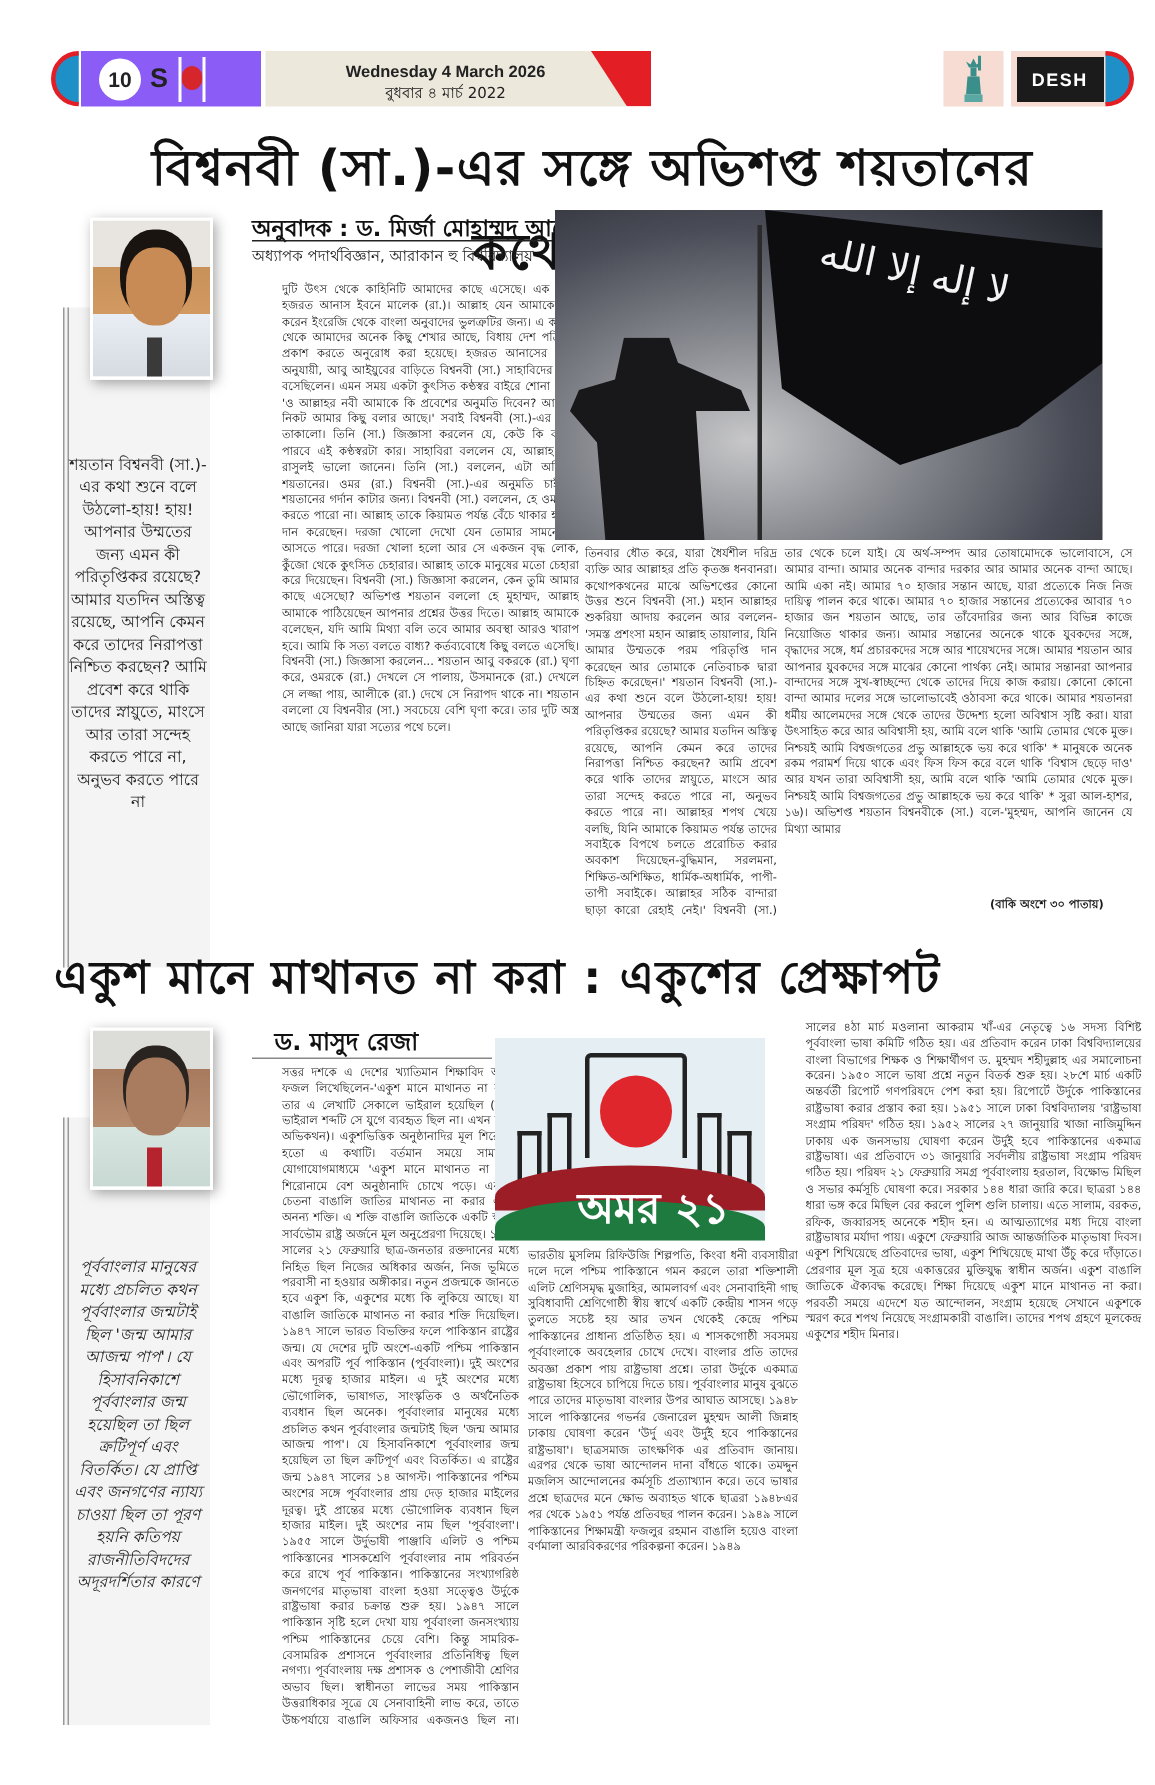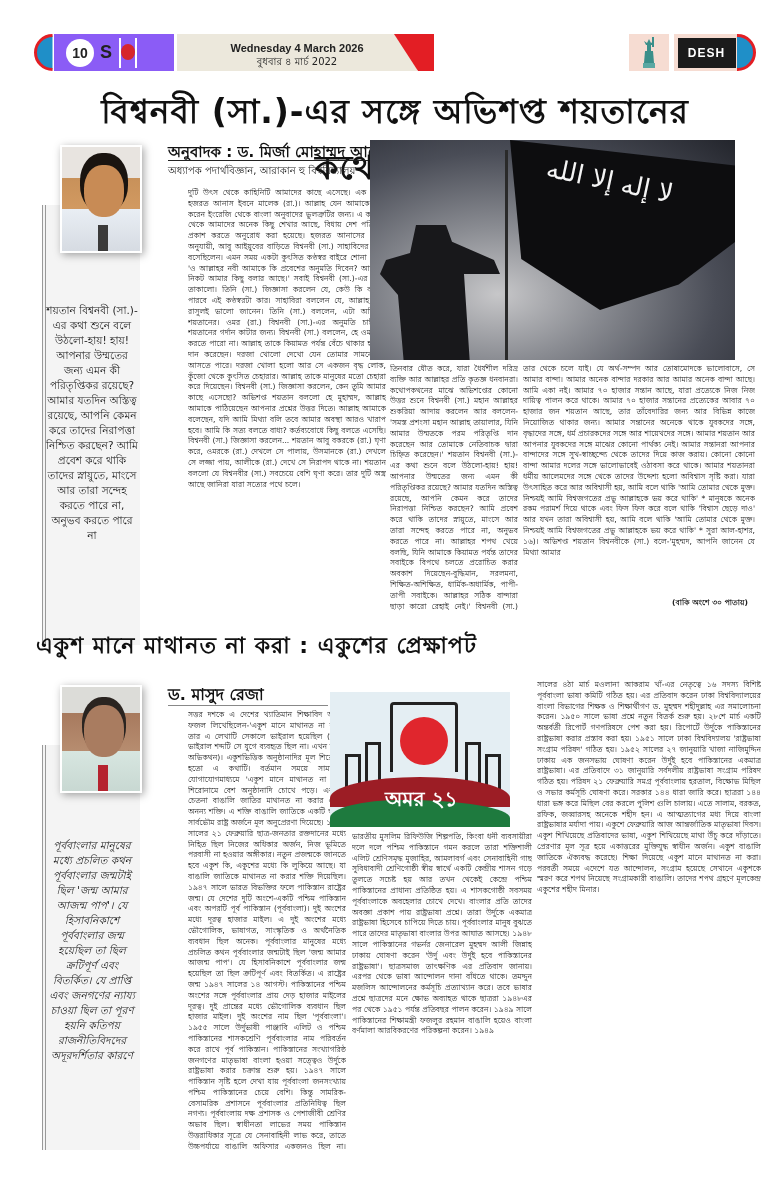--- a/index.html
+++ b/index.html
@@ -22,21 +22,21 @@
   .hdr-edition { position: absolute; left: 385px; top: 0; width: 205px; height: 37px; background: #e31e24; color: #fff; display: flex; align-items: center; justify-content: center; font-size: 14px; font-weight: bold; clip-path: polygon(0 0, 100% 0, 100% 100%, 4% 100%, 0 85%); }
   .hdr-liberty { position: absolute; left: 595px; top: 0; width: 40px; height: 37px; background: #f6dcd2; display: flex; align-items: center; justify-content: center; }
   .hdr-logo { position: absolute; left: 640px; top: 0; width: 65px; height: 37px; background: #f6dcd2; display: flex; align-items: center; justify-content: center; }
   .hdr-logo .box { width: 58px; height: 30px; background: #1b1b1b; display: flex; align-items: center; justify-content: center; color: #fff; font: bold 12px "Liberation Sans", sans-serif; letter-spacing: 1px; }
   .hdr-right-circle { position: absolute; left: 703px; top: 0; width: 20px; height: 37px; overflow: hidden; }
   .hdr-right-circle .ring { position: absolute; left: -18px; top: 0; width: 37px; height: 37px; border-radius: 50%; border: 3px solid #e31e24; background: #1f8fc8; }
 
   
   .headline { position: absolute; left: 30px; width: 730px; text-align: center; font-weight: bold; color: #111; letter-spacing: 1px; }
   .headline-1 { top: 86px; font-size: 33px; }
-  .headline-2 { top: 628px; font-size: 22px; text-align: left; padding-left: 6px; }
+  .headline-2 { top: 628px; font-size: 30px; text-align: left; padding-left: 6px; }
 
   
   .side-col { position: absolute; left: 42px; width: 98px; background: #f4f4f4; border-left: 4px double #999; }
   .photo { position: absolute; left: 60px; width: 82px; height: 108px; border: 2px solid #fff; box-shadow: 2px 2px 8px rgba(0,0,0,0.35); overflow: hidden; }
   .photo-1 { top: 145px; background: linear-gradient(180deg, #e8e4e0 0%, #e8e4e0 30%, #c8915a 30%, #d29a61 60%, #e9eef4 60%, #d6dbe2 100%); }
   .photo-2 { top: 685px; background: linear-gradient(180deg, #dcdcd8 0%, #dcdcd8 25%, #a77a5e 25%, #b78d70 62%, #d7e6e0 62%, #c8d8d2 100%); }
   .photo .face { position: absolute; left: 22px; top: 18px; width: 40px; height: 52px; border-radius: 45%; }
   .photo-1 .face { background: #c88b55; box-shadow: 0 -8px 0 4px #1a1410; }
   .photo-2 .face { background: #a97c60; box-shadow: 0 -6px 0 2px #2a2420; }
   .photo .tie { position: absolute; left: 36px; top: 78px; width: 10px; height: 30px; }
@@ -45,39 +45,39 @@
 
   .pull-quote { position: absolute; left: 46px; width: 92px; text-align: center; font-size: 10.5px; line-height: 15px; color: #222; }
   .pull-1 { top: 303px; }
   .pull-2 { top: 838px; font-style: italic; }
 
   
   .byline { position: absolute; left: 168px; font-weight: bold; color: #111; }
   .byline-1 { top: 140px; font-size: 15px; }
   .byline-1-rule { position: absolute; left: 168px; top: 160px; width: 200px; border-top: 1px solid #222; }
   .byline-title { position: absolute; left: 168px; top: 163px; font-size: 10px; color: #222; }
-  .byline-2 { top: 682px; font-size: 16px; }
+  .byline-2 { top: 682px; font-size: 16px; margin-left: 15px; }
   .byline-2-rule { position: absolute; left: 168px; top: 705px; width: 160px; border-top: 1px solid #888; }
 
   
   .col { position: absolute; font-size: 7.6px; line-height: 10.8px; color: #1b1b1b; text-align: justify; overflow: hidden; margin-left: 20px; }
 
   .article-img-1 { position: absolute; left: 370px; top: 140px; width: 365px; height: 220px; background: radial-gradient(ellipse at 35% 70%, #c7c7c9 0%, #8b8d93 30%, #4a4d57 65%, #23252c 100%); overflow: hidden; }
   .flag { position: absolute; left: 140px; top: 0; width: 225px; height: 170px; background: #0d0d0f; clip-path: polygon(0 0, 100% 15%, 100% 60%, 75% 85%, 40% 100%, 5% 70%); }
   .flag-text { position: absolute; left: 175px; top: 30px; width: 170px; color: #f4f4f4; font-size: 26px; font-family: "DejaVu Serif", serif; transform: rotate(12deg); letter-spacing: -2px; }
   .pole { position: absolute; left: 135px; top: 10px; width: 3px; height: 210px; background: #2a2a2a; }
   .soldier { position: absolute; left: 10px; top: 85px; width: 120px; height: 140px; background: #18181b; clip-path: polygon(30% 0, 55% 0, 60% 12%, 95% 25%, 100% 35%, 70% 35%, 75% 100%, 20% 100%, 15% 50%, 0 35%, 5% 25%, 25% 20%); }
 
   .article-img-2 { position: absolute; left: 330px; top: 692px; width: 180px; height: 135px; background: #e4eef3; overflow: hidden; }
   .minar-sun { position: absolute; left: 70px; top: 25px; width: 48px; height: 48px; border-radius: 50%; background: #e0262d; }
   .minar { position: absolute; left: 60px; top: 10px; width: 68px; height: 70px; border: 3px solid #222; border-bottom: none; border-radius: 4px 4px 0 0; }
   .minar-side { position: absolute; top: 50px; width: 16px; height: 45px; border: 3px solid #222; border-bottom: none; }
   .wave-red { position: absolute; left: 0; top: 85px; width: 180px; height: 30px; background: #9c1d25; border-radius: 50% 50% 0 0 / 70% 70% 0 0; }
   .wave-green { position: absolute; left: 0; top: 108px; width: 180px; height: 30px; background: #1e7a3e; border-radius: 40% 60% 0 0 / 60% 60% 0 0; }
-  .amar21 { position: absolute; left: 55px; top: 92px; color: #fff; font-size: 20px; font-weight: bold; }
+  .amar21 { position: absolute; left: 55px; top: 92px; color: #fff; font-size: 28px; font-weight: bold; }
 
   .cont-note { font-weight: bold; }
 </style>
 </head>
 <body>
 
 <div class="header">
   <div class="hdr-left-circle">
       <div class="ring"></div>
     </div>
@@ -128,21 +128,21 @@
 
 <div class="article-img-1">
   <div class="soldier"></div>
   <div class="pole"></div>
   <div class="flag"></div>
   <div class="flag-text">لا إله إلا الله</div>
 </div>
 
 <div class="col" style="left:370px; top:364px; width:128px; height:248px;">তিনবার ধৌত করে, যারা ধৈর্যশীল দরিদ্র ব্যক্তি আর আল্লাহর প্রতি কৃতজ্ঞ ধনবানরা। কথোপকথনের মাঝে অভিশপ্তের কোনো উত্তর শুনে বিশ্বনবী (সা.) মহান আল্লাহর শুকরিয়া আদায় করলেন আর বললেন-'সমস্ত প্রশংসা মহান আল্লাহ তায়ালার, যিনি আমার উম্মতকে পরম পরিতৃপ্তি দান করেছেন আর তোমাকে নেতিবাচক দ্বারা চিহ্নিত করেছেন।' শয়তান বিশ্বনবী (সা.)-এর কথা শুনে বলে উঠলো-হায়! হায়! আপনার উম্মতের জন্য এমন কী পরিতৃপ্তিকর রয়েছে? আমার যতদিন অস্তিত্ব রয়েছে, আপনি কেমন করে তাদের নিরাপত্তা নিশ্চিত করছেন? আমি প্রবেশ করে থাকি তাদের স্নায়ুতে, মাংসে আর তারা সন্দেহ করতে পারে না, অনুভব করতে পারে না। আল্লাহর শপথ খেয়ে বলছি, যিনি আমাকে কিয়ামত পর্যন্ত তাদের সবাইকে বিপথে চলতে প্ররোচিত করার অবকাশ দিয়েছেন-বুদ্ধিমান, সরলমনা, শিক্ষিত-অশিক্ষিত, ধার্মিক-অধার্মিক, পাপী-তাপী সবাইকে। আল্লাহর সঠিক বান্দারা ছাড়া কারো রেহাই নেই।' বিশ্বনবী (সা.) জিজ্ঞাসা করলেন-'তোর মতে কারা আল্লাহর সত্যিকারের বান্দা?' শয়তান বললো-মুহাম্মদ (সা.), আপনি ভালো করেই জানেন যে, তার অর্থ-সম্পদকে ভালোবাসে আল্লাহ তাকে তার বান্দার মধ্যে ধরে থাকেন না। যে অর্থ-সম্পদ ও তোষামোদ ভালোবাসে না, আমি তাকে আল্লাহর সত্যিকারের বান্দা মনে করি আর</div>
 <div class="col" style="left:503px; top:364px; width:232px; height:218px;">তার থেকে চলে যাই। যে অর্থ-সম্পদ আর তোষামোদকে ভালোবাসে, সে আমার বান্দা। আমার অনেক বান্দার দরকার আর আমার অনেক বান্দা আছে। আমি একা নই। আমার ৭০ হাজার সন্তান আছে, যারা প্রত্যেকে নিজ নিজ দায়িত্ব পালন করে থাকে। আমার ৭০ হাজার সন্তানের প্রত্যেকের আবার ৭০ হাজার জন শয়তান আছে, তার তাঁবেদারির জন্য আর বিভিন্ন কাজে নিয়োজিত থাকার জন্য। আমার সন্তানের অনেকে থাকে যুবকদের সঙ্গে, বৃদ্ধাদের সঙ্গে, ধর্ম প্রচারকদের সঙ্গে আর শায়েখদের সঙ্গে। আমার শয়তান আর আপনার যুবকদের সঙ্গে মাঝের কোনো পার্থক্য নেই। আমার সন্তানরা আপনার বান্দাদের সঙ্গে সুখ-স্বাচ্ছন্দ্যে থেকে তাদের দিয়ে কাজ করায়। কোনো কোনো বান্দা আমার দলের সঙ্গে ভালোভাবেই ওঠাবসা করে থাকে। আমার শয়তানরা ধর্মীয় আলেমদের সঙ্গে থেকে তাদের উদ্দেশ্য হলো অবিশ্বাস সৃষ্টি করা। যারা উৎসাহিত করে আর অবিশ্বাসী হয়, আমি বলে থাকি 'আমি তোমার থেকে মুক্ত। নিশ্চয়ই আমি বিশ্বজগতের প্রভু আল্লাহকে ভয় করে থাকি' * মানুষকে অনেক রকম পরামর্শ দিয়ে থাকে এবং ফিস ফিস করে বলে থাকি 'বিশ্বাস ছেড়ে দাও' আর যখন তারা অবিশ্বাসী হয়, আমি বলে থাকি 'আমি তোমার থেকে মুক্ত। নিশ্চয়ই আমি বিশ্বজগতের প্রভু আল্লাহকে ভয় করে থাকি' * সুরা আল-হাশর, ১৬)। অভিশপ্ত শয়তান বিশ্বনবীকে (সা.) বলে-'মুহম্মদ, আপনি জানেন যে মিথ্যা আমার</div>
-<div class="col cont-note" style="left:640px; top:598px; width:100px; height:12px; text-align:center;">(বাকি অংশে ৩০ পাতায়)</div>
+<div class="col cont-note" style="left:640px; top:598px; width:100px; height:12px; text-align:left;">(বাকি অংশে ৩০ পাতায়)</div>
 
 <div class="headline headline-2">একুশ মানে মাথানত না করা : একুশের প্রেক্ষাপট</div>
 
 <div class="side-col" style="top:745px; height:405px;"></div>
 <div class="photo photo-2">
     <div class="face"></div>
     <div class="tie"></div>
   </div>
 <div class="pull-quote pull-2">পূর্ববাংলার মানুষের মধ্যে প্রচলিত কথন পূর্ববাংলার জন্মটাই ছিল 'জন্ম আমার আজন্ম পাপ'। যে হিসাবনিকাশে পূর্ববাংলার জন্ম হয়েছিল তা ছিল ক্রটিপূর্ণ এবং বিতর্কিত। যে প্রাপ্তি এবং জনগণের ন্যায্য চাওয়া ছিল তা পূরণ হয়নি কতিপয় রাজনীতিবিদদের অদূরদর্শিতার কারণে</div>
 

